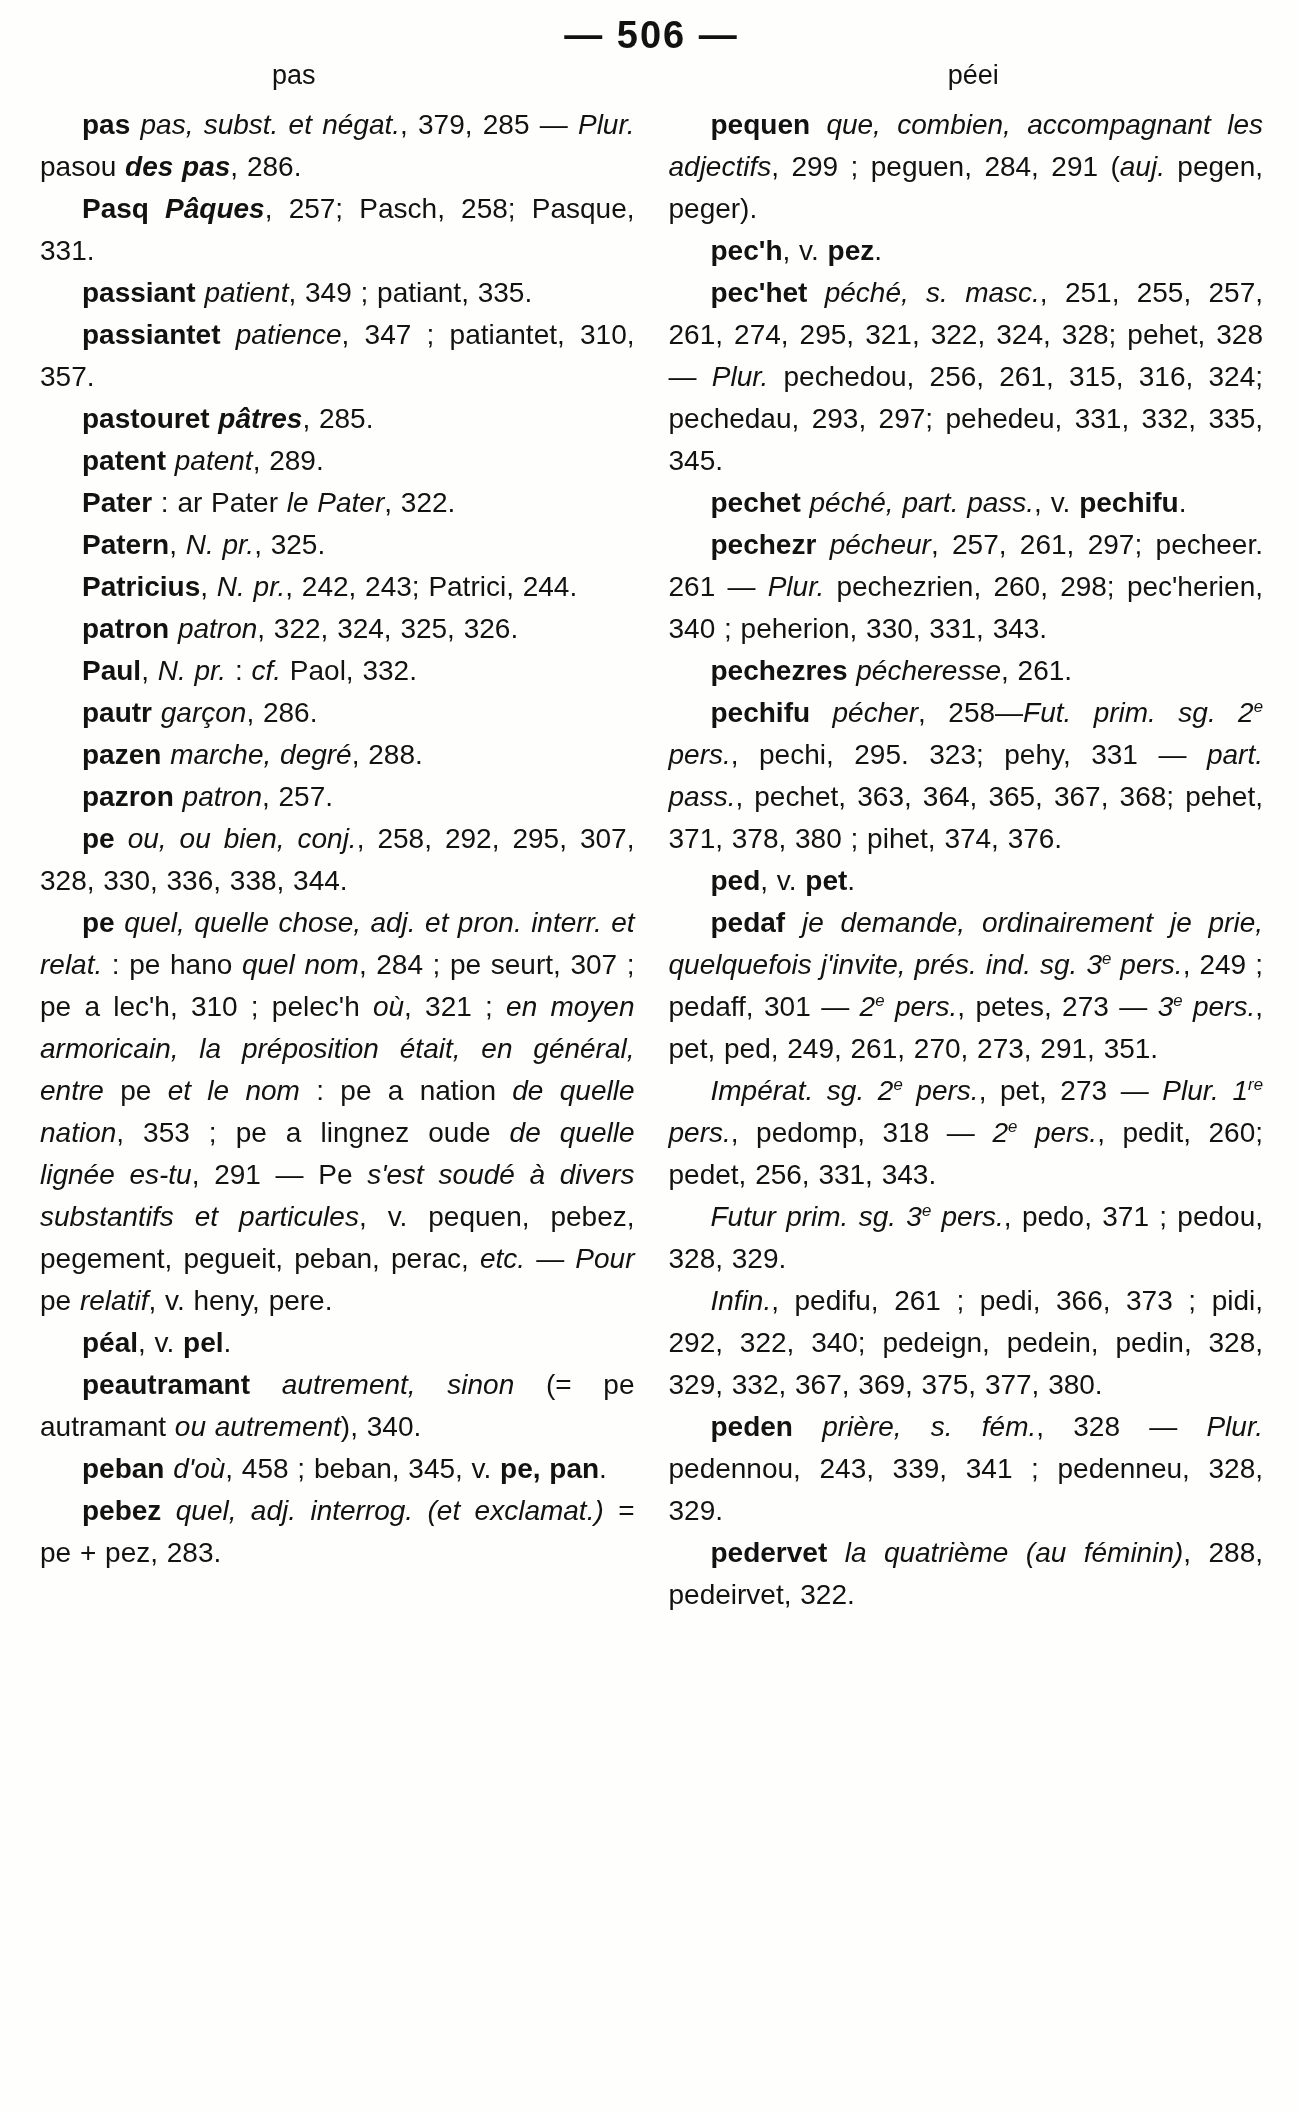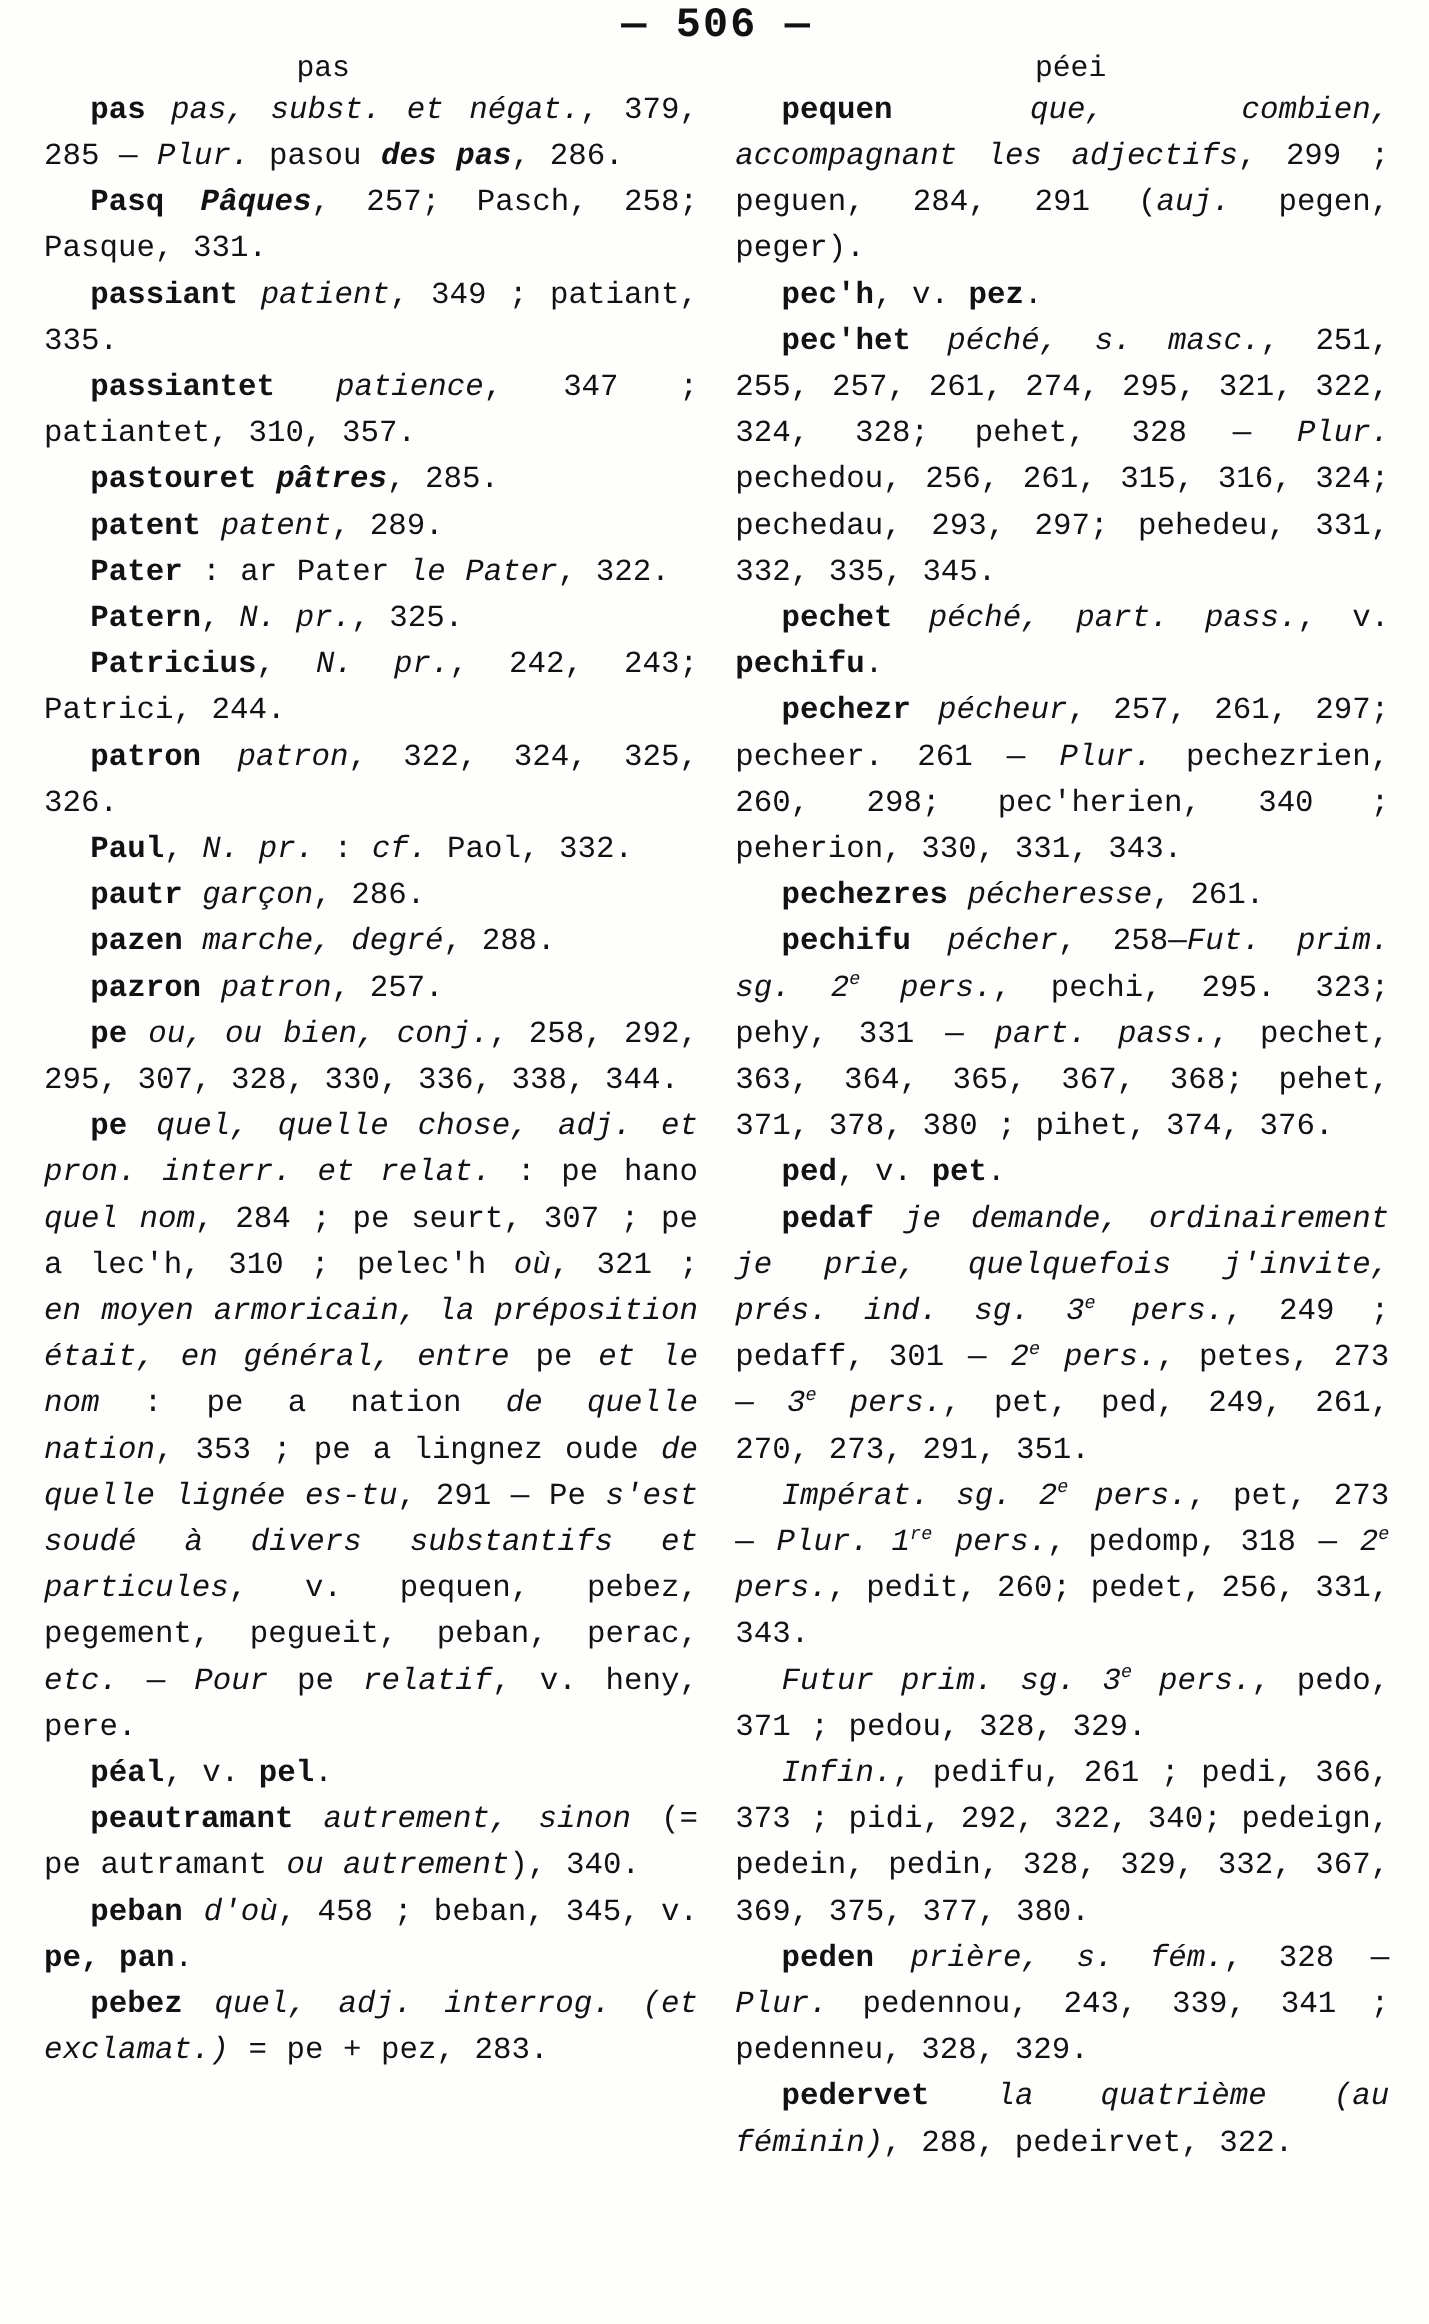--- a/index.html
+++ b/index.html
@@ -1,31 +1,31 @@
 <!DOCTYPE html>
 <html><head>
 <meta charset="utf-8">
 <style>
   html, body { margin:0; padding:0; background:#ffffff; }
   .page {
     width:1299px; height:2113px; box-sizing:border-box;
-    padding:3px 36px 0 40px;
+    padding:15px 36px 0 40px;
     background:#fefefdff; color:#121212;
-    font-family:Liberation Mono, monospace;
+    font-family:Liberation Sans, sans-serif;
     overflow:hidden;
   }
   .pageno {
     text-align:center; font-weight:bold; font-size:38px; line-height:1.1;
     letter-spacing:2px;
   }
   .colheads { display:flex; font-size:27px; margin-top:4px; }
   .colhead { flex:1; text-align:center; line-height:1.1; }
   .colhead-left  { position:relative; left:-52px; }
   .colhead-right { position:relative; left:16px; }
-  .cols { display:flex; gap:34px; margin-top:2px;justify-content:center; }
+  .cols { display:flex; gap:34px; margin-top:14px;justify-content:center; }
   .col { flex:1; text-align:justify; }
   .entry {
     margin:0; text-indent:42px;
     font-size:28px; line-height:42px;
     word-spacing:1px;
   }
   .b  { font-weight:bold; }
   .i  { font-style:italic; }
   .bi { font-weight:bold; font-style:italic; }
   .sup { font-size:0.6em; vertical-align:super; line-height:0; }

